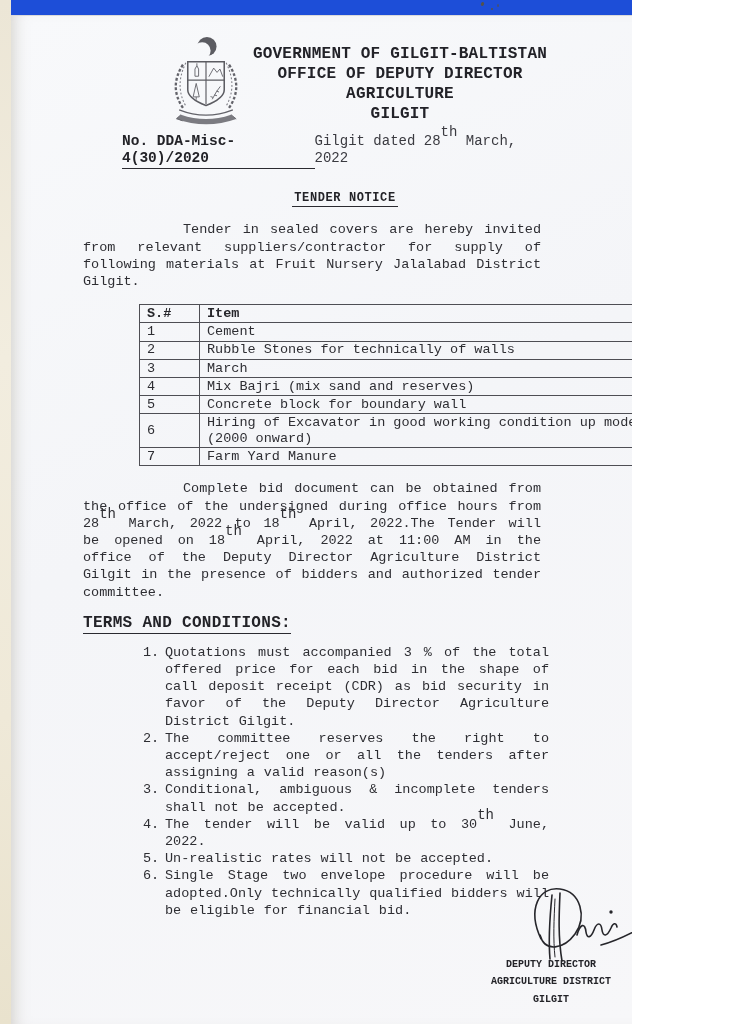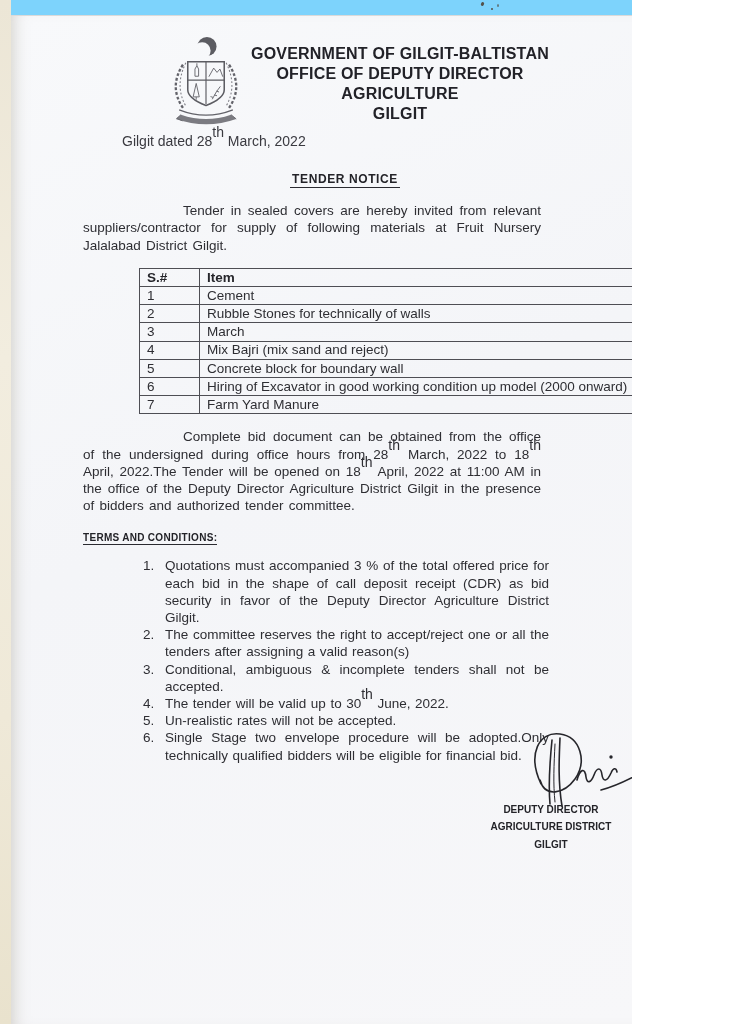--- a/index.html
+++ b/index.html
@@ -1,17 +1,17 @@
 <!DOCTYPE html>
 <html><head>
 <meta charset="utf-8">
 <style>
   html,body{margin:0;padding:0;background:#ffffff;}
-  .scan{position:relative;width:632px;height:1024px;background:#7dd3fc;overflow:hidden;
-        font-family:Liberation Sans, sans-serif;}
+  .scan{position:relative;width:632px;height:1024px;background:#1d4ed8;overflow:hidden;
+        font-family:Liberation Mono, monospace;}
   .edge-left{position:absolute;left:0;top:0;width:11px;height:100%;
         background:linear-gradient(180deg,#ece6d6 0%,#f2eddf 35%,#efe9d8 70%,#e9e2cd 100%);}
   .edge-right-smudge{position:absolute;right:0;top:262px;width:9px;height:95px;
         background:#e8d8c4;opacity:.55;filter:blur(2px);border-radius:6px;}
   .paper{position:absolute;left:11px;top:15px;right:0;bottom:0;
         background:linear-gradient(155deg,#f8f9fb 0%,#f4f5f8 45%,#f7f7f9 100%);
         border-top:1px solid #dadada;
         box-shadow:inset 14px 0 18px -14px rgba(125,115,92,.38);}
   .speck{position:absolute;background:#54524b;border-radius:50%;}
   .sp1{left:481px;top:2px;width:3px;height:4px;transform:rotate(28deg);}
@@ -39,21 +39,21 @@
   .para{text-align:justify;margin:14px 8px 0 0;text-indent:100px;word-spacing:1.5px;}
   
   table.items{border-collapse:collapse;margin:14px 0 0 56px;width:514px;
         font-size:13.5px;color:#2e2e33;}
   table.items th,table.items td{border:1px solid #4e4e54;padding:0.8px 7px;
         line-height:15.6px;text-align:left;font-weight:normal;}
   table.items th{font-weight:bold;color:#26262b;}
   table.items th:first-child,table.items td:first-child{width:45px;}
   
   .terms-heading{margin-top:14px;height:16px;}
-  .terms-heading span{font-weight:bold;font-size:10px;color:#232328;
+  .terms-heading span{font-weight:bold;font-size:16px;color:#232328;
         border-bottom:1.7px solid #2a2a30;padding-bottom:1px;letter-spacing:.3px;}
   ol.terms{list-style:none;margin:13px 0 0 0;padding:0 0 0 60px;}
   ol.terms li{display:grid;grid-template-columns:17px 1fr;column-gap:5px;}
   ol.terms .num{text-align:left;}
   ol.terms .txt{text-align:justify;word-spacing:.8px;}
   
   .sign-block{position:relative;margin:37px 0 0 368px;width:200px;text-align:center;
         font-weight:bold;font-size:10px;line-height:17.4px;color:#232328;}
   .signature-svg{position:absolute;left:38px;top:-77px;width:224px;height:93px;}
 </style>
@@ -104,20 +104,21 @@
           </svg>
         </span>
         <div class="head-lines">
           <div>GOVERNMENT OF GILGIT-BALTISTAN</div>
           <div>OFFICE OF DEPUTY DIRECTOR AGRICULTURE</div>
           <div>GILGIT</div>
         </div>
       </header>
 
       <div class="ref-row">
+        <span class="ref-no">No. DDA-Misc-4(30)/2020</span>
         <span class="dateline">Gilgit dated 28<sup>th</sup> March, 2022</span>
       </div>
 
       <div class="title-wrap">
         <span class="title">TENDER NOTICE</span>
       </div>
 
       <p class="para">Tender in sealed covers are hereby invited from relevant suppliers/contractor for supply of following materials at Fruit Nursery Jalalabad District Gilgit.</p>
 
       <table class="items">
@@ -135,21 +136,21 @@
             <tr>
               <td>2</td>
               <td>Rubble Stones for technically of walls</td>
             </tr>
             <tr>
               <td>3</td>
               <td>March</td>
             </tr>
             <tr>
               <td>4</td>
-              <td>Mix Bajri (mix sand and reject)</td>
+              <td>Mix Bajri (mix sand and reserves)</td>
             </tr>
             <tr>
               <td>5</td>
               <td>Concrete block for boundary wall</td>
             </tr>
             <tr>
               <td>6</td>
               <td>Hiring of Excavator in good working condition up model (2000 onward)</td>
             </tr>
             <tr>

